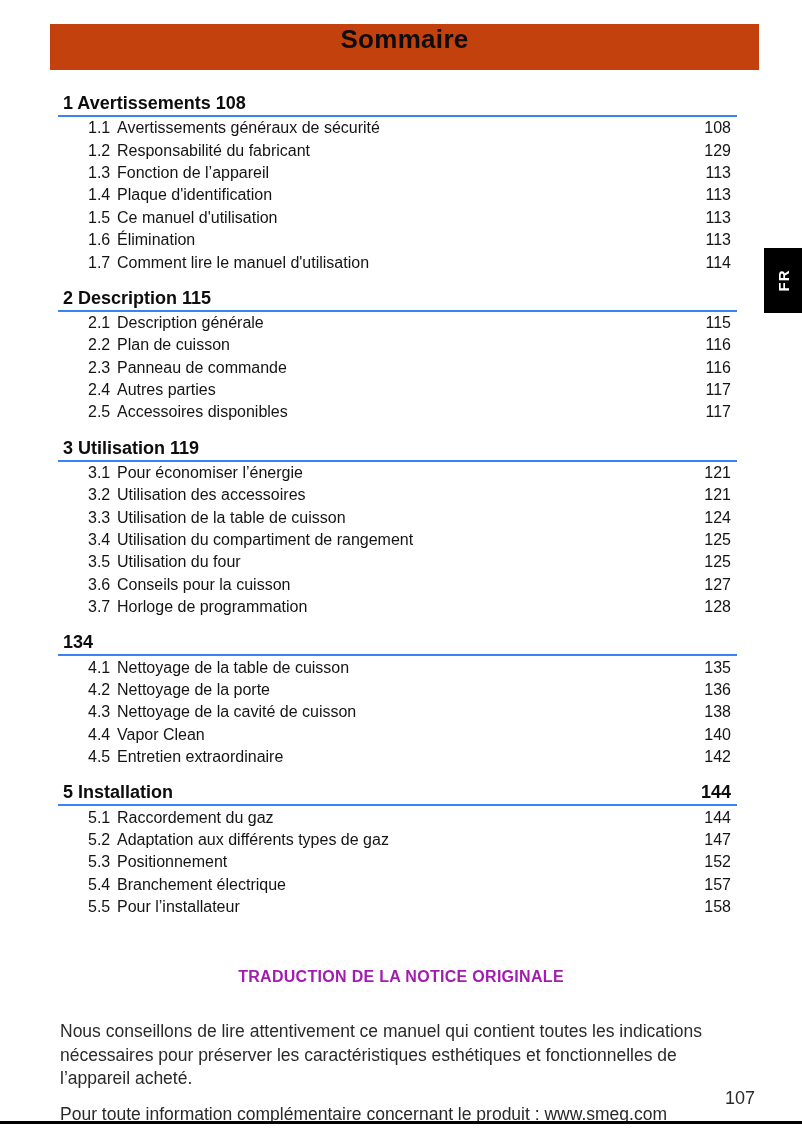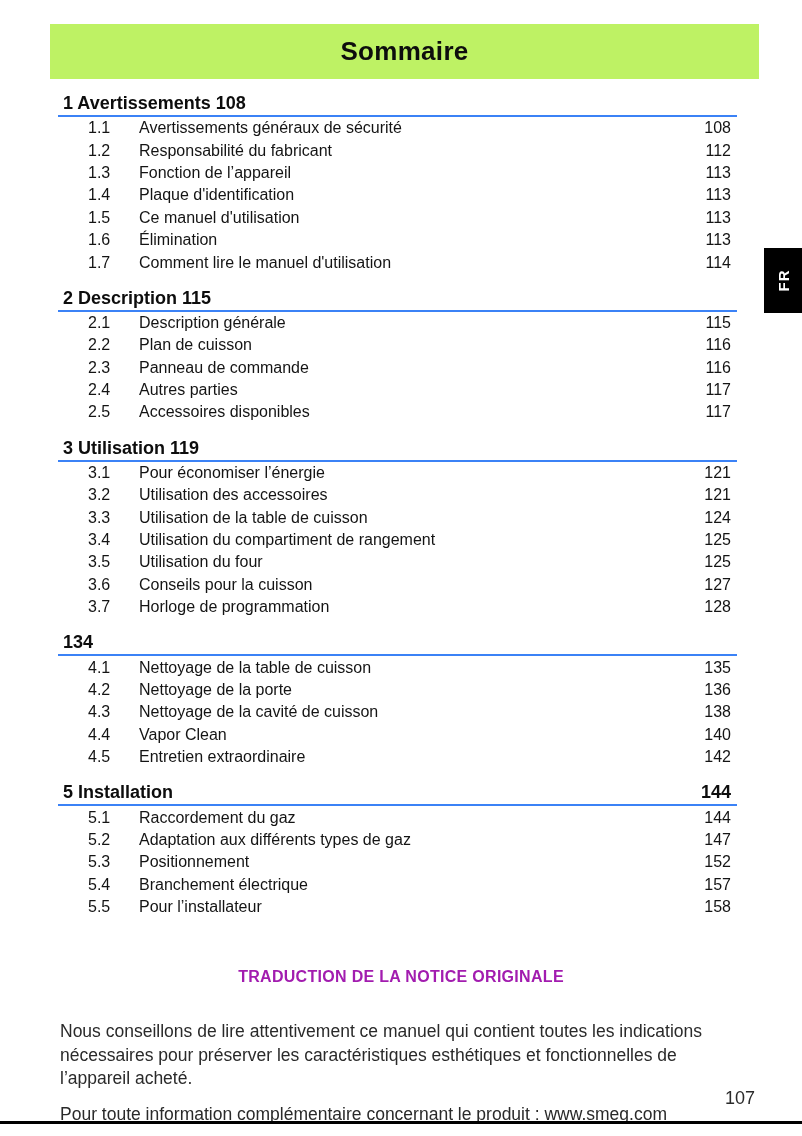--- a/index.html
+++ b/index.html
@@ -10,24 +10,24 @@
     background: #ffffff;
     font-family: "Liberation Sans", sans-serif;
     color: #141414;
     overflow: hidden;
   }
   .header-bar {
     position: absolute;
     left: 50px;
     top: 24px;
     width: 709px;
-    height: 55px;
-    background: #bef264;
+    height: 46px;
+    background: #c2410c;
     display: flex;
-    align-items: center;
+    align-items: flex-start;
     justify-content: center;
   }
   .header-title {
     font-size: 26px;
     font-weight: bold;
     color: #0d0d0d;
     letter-spacing: 0.3px;
   }
   .fr-tab {
     position: absolute;
@@ -65,21 +65,20 @@
     padding-left: 5px;
     color: #0d0d0d;
   }
   .section-header .sec-page { padding-right: 6px; }
   .section-header .sec-page:empty { display: none; }
   .toc-row {
     display: flex;
     align-items: center;
     height: 22.4px;
     font-size: 16px;
-    gap: 22px;
   }
   .toc-row .num {
     margin-left: 30px;
     width: 29px;
     flex: 0 0 29px;
   }
   .toc-row .label { flex: 1 1 auto; }
   .toc-row .pg { text-align: center; padding-right: 6px; }
   .footer-heading {
     position: absolute;
@@ -140,21 +139,21 @@
       <div class="section-entries">
     <div class="toc-row">
       <span class="num">1.1</span>
       <span class="label">Avertissements généraux de sécurité</span>
       <span class="pg">108</span>
     </div>
 
     <div class="toc-row">
       <span class="num">1.2</span>
       <span class="label">Responsabilité du fabricant</span>
-      <span class="pg">112</span>
+      <span class="pg">129</span>
     </div>
 
     <div class="toc-row">
       <span class="num">1.3</span>
       <span class="label">Fonction de l’appareil</span>
       <span class="pg">113</span>
     </div>
 
     <div class="toc-row">
       <span class="num">1.4</span>

